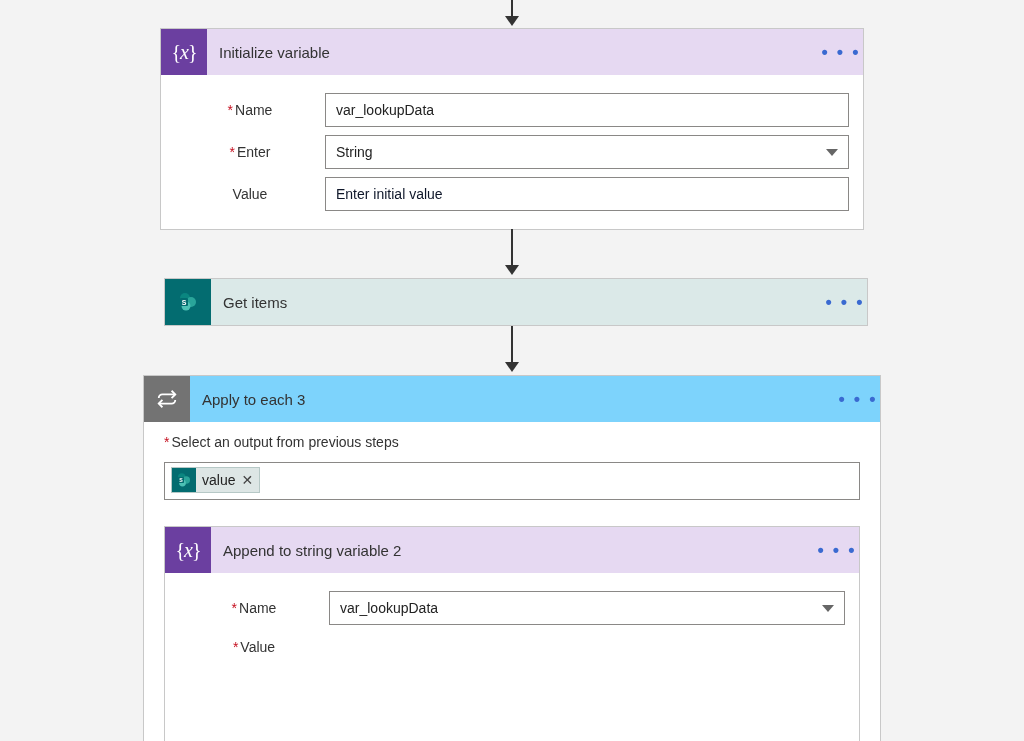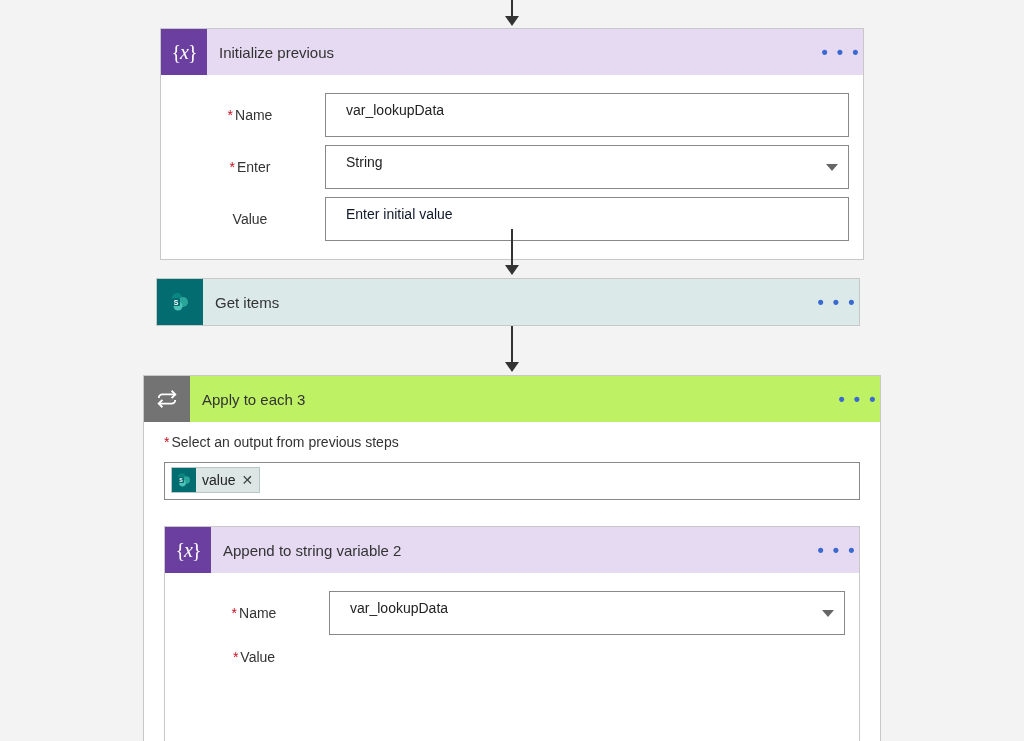--- a/index.html
+++ b/index.html
@@ -74,21 +74,21 @@
     color: #3a6ad1;
     font-size: 18px;
     letter-spacing: 2px;
     font-weight: bold;
   }
 
   .header.var { background: #e6d9f2; }
   .iconbox.var { background: #6b3fa0; }
   .header.sp  { background: #dbe9e8; }
   .iconbox.sp { background: #036c70; }
-  .header.loop{ background: #bef264; }
+  .header.loop{ background: #7dd3fc; }
   .iconbox.loop{ background: #737373; }
 
   .body {
     padding: 10px 14px 18px 14px;
   }
   .row {
     display: flex;
     align-items: center;
     margin-top: 8px;
     min-height: 34px;
@@ -101,23 +101,23 @@
     text-align: center;
   }
   .req {
     color: #c50f1f;
     margin-right: 2px;
   }
   .input, .select, .tokenbox, .valuebox {
     flex: 1 1 auto;
     border: 1px solid #8a8886;
     background: #fff;
-    height: 44px;
+    height: 34px;
     line-height: 32px;
-    padding: 0 20px;
+    padding: 0 10px;
     font-size: 14px;
     color: #222;
     position: relative;
   }
   .select::after {
     content: "";
     position: absolute;
     right: 10px;
     top: 50%;
     transform: translateY(-3px);
@@ -183,21 +183,21 @@
   <div class="arrow" style="top:0;">
     <div class="line" style="height:16px;"></div>
     <div class="head"></div>
   </div>
 
   <div class="card" style="left:160px; top:28px; width:704px;">
     <div class="header var">
       <div class="iconbox var">
         <span class="fx-icon"><span class="brace">{</span>x<span class="brace">}</span></span>
       </div>
-      <div class="title">Initialize previous</div>
+      <div class="title">Initialize variable</div>
       <div class="menu">
         <span class="menu-dots">• • •</span>
       </div>
     </div>
     <div class="body">
       <div class="row">
         <div class="label"><span class="req">*</span><span>Name</span></div>
         <div class="input">var_lookupData</div>
       </div>
       <div class="row">
@@ -209,21 +209,21 @@
         <div class="input"><span class="placeholder">Enter initial value</span></div>
       </div>
     </div>
   </div>
 
   <div class="arrow" style="top:229px;">
     <div class="line" style="height:36px;"></div>
     <div class="head"></div>
   </div>
 
-  <div class="card" style="left:156px; top:278px; width:704px;">
+  <div class="card" style="left:164px; top:278px; width:704px;">
     <div class="header sp">
       <div class="iconbox sp">
         <svg class="sp-svg" viewBox="0 0 24 24">
             <circle cx="9" cy="8" r="5" fill="#0a8680"></circle>
             <circle cx="15" cy="12" r="5" fill="#2aa59a"></circle>
             <circle cx="10" cy="16" r="4.5" fill="#4cc1b5"></circle>
             <rect x="4" y="8" width="8" height="8" rx="1" fill="#036c70"></rect>
             <text x="8" y="14.5" font-size="7" fill="#fff" text-anchor="middle" font-family="Arial" font-weight="bold">S</text>
           </svg>
       </div>

